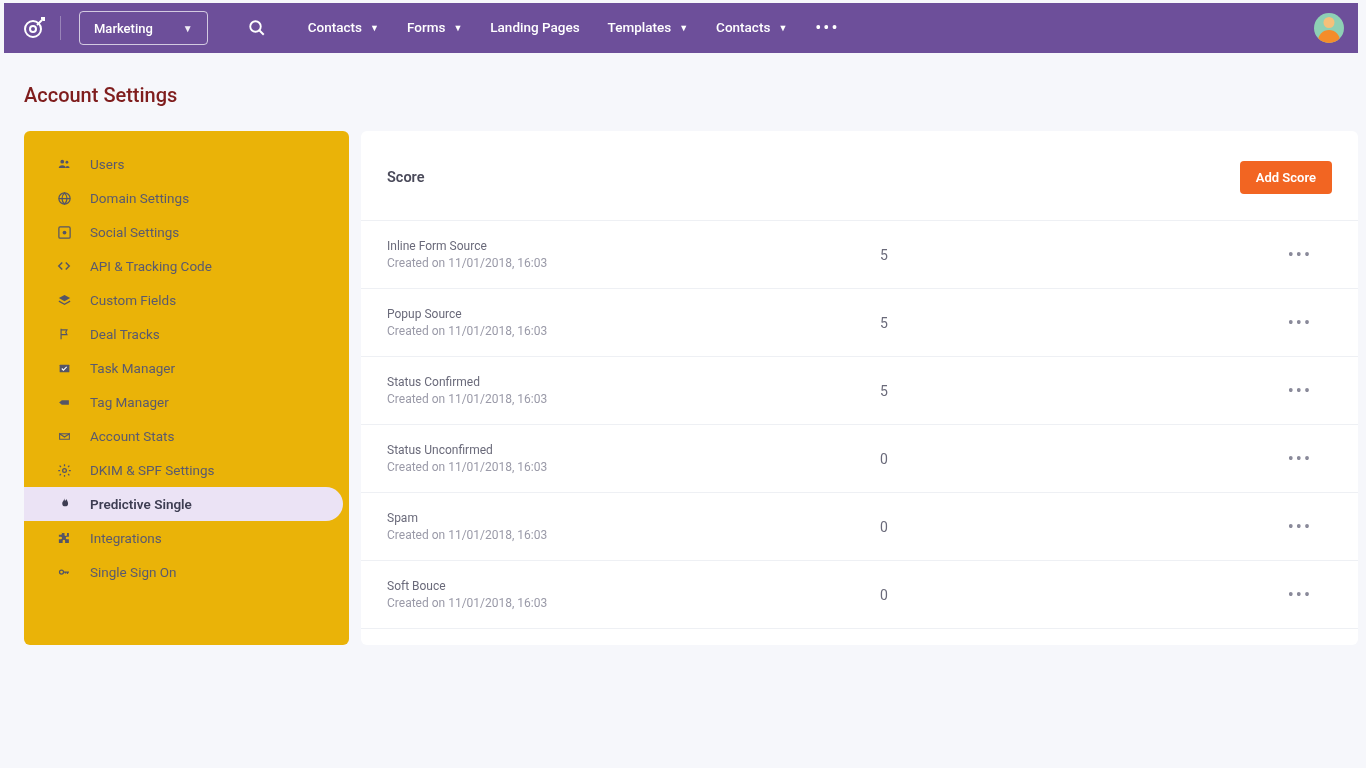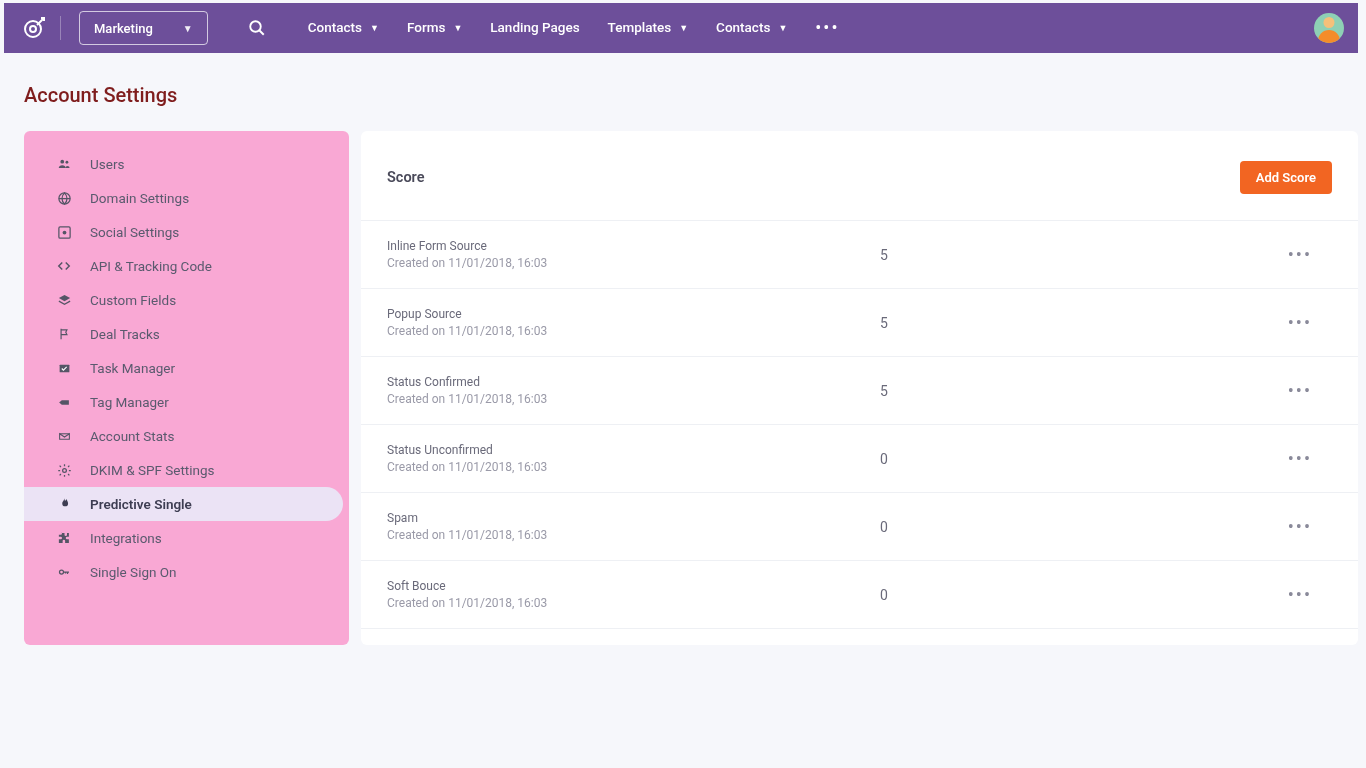--- a/index.html
+++ b/index.html
@@ -21,21 +21,21 @@
 .spacer { flex: 1; }
 .avatar { width: 30px; height: 30px; border-radius: 50%; background: #8ed0b5; position: relative; overflow: hidden; cursor: pointer; }
 .avatar::before { content: ""; position: absolute; top: 4px; left: 50%; transform: translateX(-50%); width: 11px; height: 11px; border-radius: 50%; background: #f5c07a; }
 .avatar::after { content: ""; position: absolute; bottom: -3px; left: 50%; transform: translateX(-50%); width: 22px; height: 16px; border-radius: 11px 11px 0 0; background: #f48c2a; }
 
 
 .page-title { font-size: 20px; font-weight: 500; color: #7f1d1d; padding: 30px 0 24px 20px; }
 .content { display: flex; gap: 12px; padding: 0 4px 0 20px; }
 
 
-.sidebar { width: 325px; background: #f9a8d4; border-radius: 6px; padding: 16px 6px 16px 0; }
+.sidebar { width: 325px; background: #eab308; border-radius: 6px; padding: 16px 6px 16px 0; }
 .side-item { display: flex; align-items: center; gap: 18px; padding: 9px 0 9px 32px; font-size: 13.5px; color: #5a5a6e; cursor: pointer; border-radius: 0 22px 22px 0; }
 .side-item.active { background: #ebe3f5; color: #3d3d52; font-weight: 600; }
 .side-item .ic { width: 16px; display: flex; justify-content: center; color: #555566; }
 .side-item.active .ic { color: #3d3d52; }
 
 
 .panel { flex: 1; background: #fff; border-radius: 6px; min-height: 514px; overflow: hidden; }
 .panel-head { display: flex; align-items: center; padding: 30px 26px 26px 26px; border-bottom: 1px solid #eef0f4; }
 .col-name { flex: 0 0 493px; font-size: 14.5px; font-weight: 600; color: #4a4a5a; }
 .col-score { flex: 0 0 280px; font-size: 14.5px; font-weight: 600; color: #4a4a5a; }

